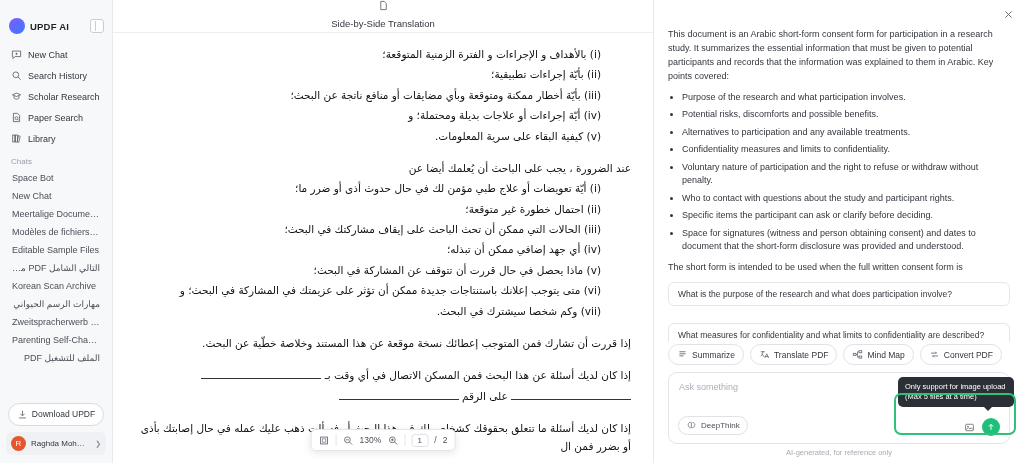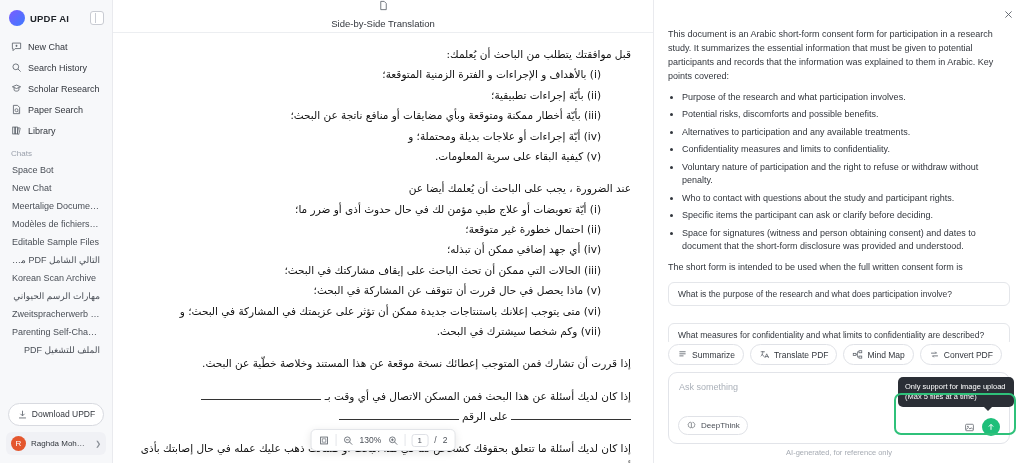--- a/index.html
+++ b/index.html
@@ -17,20 +17,21 @@
   .sidebar {
     width: 113px; height: 463px;
     background: #f7f8fa;
     border-right: 1px solid #e9eaee;
     display: flex; flex-direction: column;
     position: relative;
   }
   .brand {
     display: flex; align-items: center; gap: 5px;
     padding: 10px 8px 8px 9px;
+    margin-top: 8px;
   }
   .brand-logo {
     width: 16px; height: 16px; border-radius: 50%;
     background: linear-gradient(135deg, #7b5cff, #3d7bff);
     flex: none;
   }
   .brand-name { font-size: 9.5px; font-weight: 700; color: #1f2328; letter-spacing: .2px; }
   .collapse-btn {
     margin-left: auto; width: 14px; height: 14px;
     border: 1px solid #c9ccd3; border-radius: 3px;
@@ -270,34 +271,33 @@
         <svg class="ico" viewBox="0 0 16 16">
             <path d="M3.5 3.5l9 9M12.5 3.5l-9 9" stroke="#5a6068" stroke-width="1.3"></path>
           </svg>
       </div>
     </div>
 
     <div class="doc-page">
       <div class="arabic">
 
         <div class="blk">
-          <p>قبل موافقتك يتطلب من الباحث أن يُعلمك:</p>
           <p class="indent">(i) بالأهداف و الإجراءات و الفترة الزمنية المتوقعة؛</p>
           <p class="indent">(ii) بأيّة إجراءات تطبيقية؛</p>
           <p class="indent">(iii) بأيّة أخطار ممكنة ومتوقعة وبأي مضايقات أو منافع ناتجة عن البحث؛</p>
           <p class="indent">(iv) أيّة إجراءات أو علاجات بديلة ومحتملة؛ و</p>
           <p class="indent">(v) كيفية البقاء على سرية المعلومات.</p>
         </div>
 
         <div class="blk">
           <p>عند الضرورة ، يجب على الباحث أن يُعلمك أيضا عن</p>
           <p class="indent">(i) أيّة تعويضات أو علاج طبي مؤمن لك في حال حدوث أذى أو ضرر ما؛</p>
           <p class="indent">(ii) احتمال خطورة غير متوقعة؛</p>
+          <p class="indent">(iii) الحالات التي ممكن أن تحث الباحث على إيقاف مشاركتك في البحث؛</p>
           <p class="indent">(iv) أي جهد إضافي ممكن أن تبذله؛</p>
-          <p class="indent">(iii) الحالات التي ممكن أن تحث الباحث على إيقاف مشاركتك في البحث؛</p>
           <p class="indent">(v) ماذا يحصل في حال قررت أن تتوقف عن المشاركة في البحث؛</p>
           <p class="indent">(vi) متى يتوجب إعلانك باستنتاجات جديدة ممكن أن تؤثر على عزيمتك في المشاركة في البحث؛ و</p>
           <p class="indent">(vii) وكم شخصا سيشترك في البحث.</p>
         </div>
 
         <div class="blk">
           <p>إذا قررت أن تشارك فمن المتوجب إعطائك نسخة موقعة عن هذا المستند وخلاصة خطّية عن البحث.</p>
         </div>
 
         <div class="blk">

